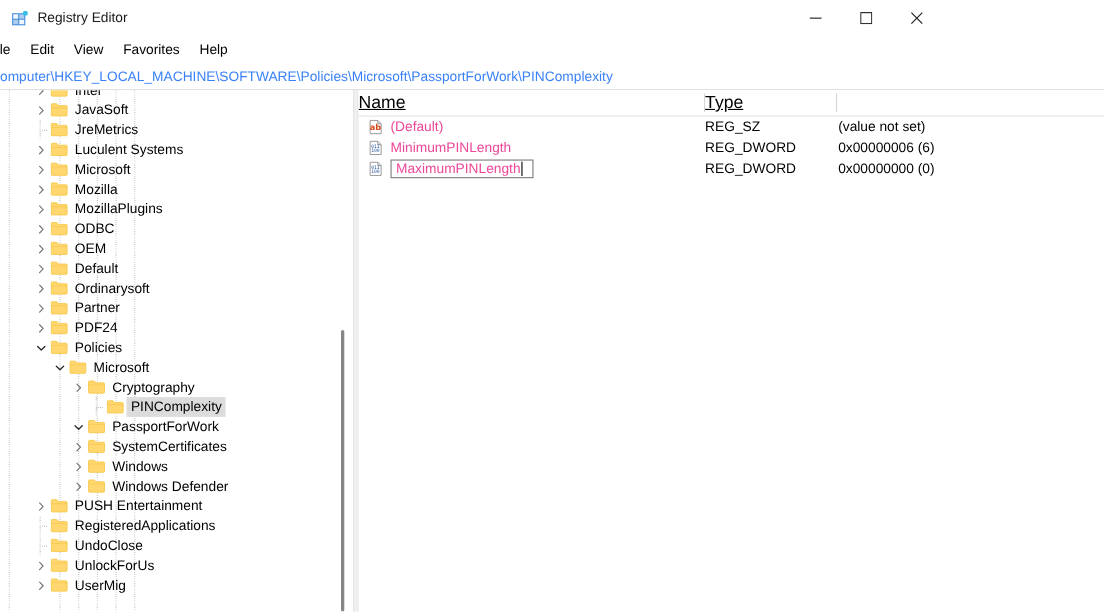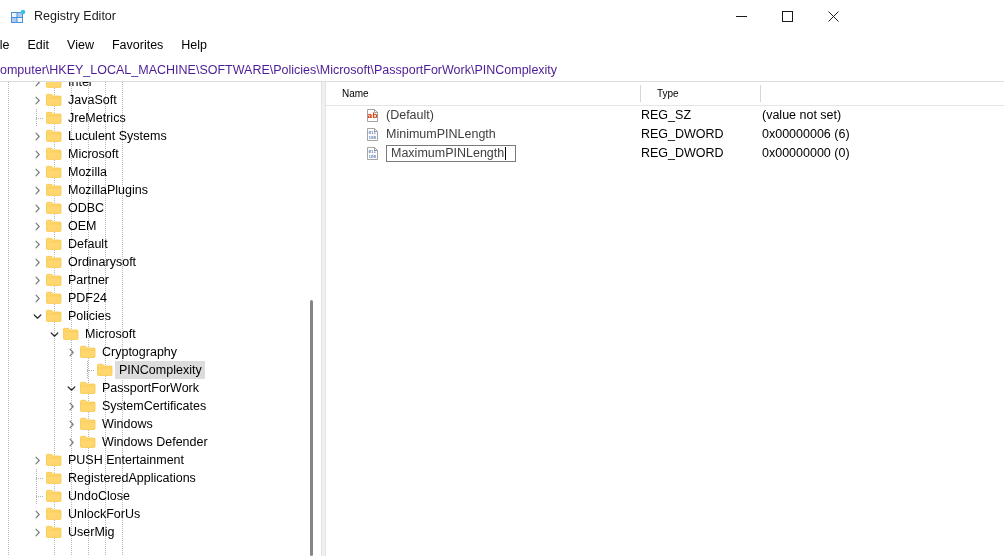--- a/index.html
+++ b/index.html
@@ -79,21 +79,21 @@
     left: 0; top: 58px;
     width: 1004px; height: 23px;
     background: #ffffff;
     border-bottom: 1px solid #dcdcdc;
     display: flex;
     align-items: center;
     overflow: hidden;
   }
   .address-text {
     font-size: 12.5px;
-    color: #4c1d95;
+    color: #3b82f6;
     white-space: nowrap;
     margin-left: 0px;
     line-height: 16px;
   }
 
   
   .content {
     position: absolute;
     left: 0; top: 82px;
     width: 1004px;
@@ -213,26 +213,27 @@
   .vheader {
     position: relative;
     height: 23px;
     background: #ffffff;
     border-bottom: 1px solid #e5e5e5;
   }
   .vhcell {
     position: absolute;
     top: 0;
     height: 23px;
-    font-size: 10px;
+    font-size: 16px;
     color: #000000;
     line-height: 23px;
-    padding-left: 16px;
+    padding-left: 0;
     cursor: default;
     box-sizing: border-box;
+    text-decoration: underline;
   }
   .vhdiv {
     position: absolute;
     top: 3px;
     width: 1px;
     height: 17px;
     background: #d6d6d6;
   }
   .vrow {
     position: relative;
@@ -240,31 +241,30 @@
     display: flex;
     align-items: center;
     cursor: default;
   }
   .vcell-name {
     position: absolute;
     left: 0; top: 0;
     height: 19px;
     display: flex;
     align-items: center;
-    margin-left: 31px;
   }
   .vicon {
     width: 16px; height: 16px;
     margin-left: 8px;
     margin-right: 5px;
     flex: 0 0 16px;
   }
   .vname-text {
     font-size: 12.5px;
-    color: #404040;
+    color: #ec4899;
     line-height: 19px;
     white-space: nowrap;
   }
   .rename-box {
     display: inline-flex;
     align-items: center;
     border: 1px solid #7a7a7a;
     background: #ffffff;
     height: 17px;
     padding: 0 2px 0 4px;

